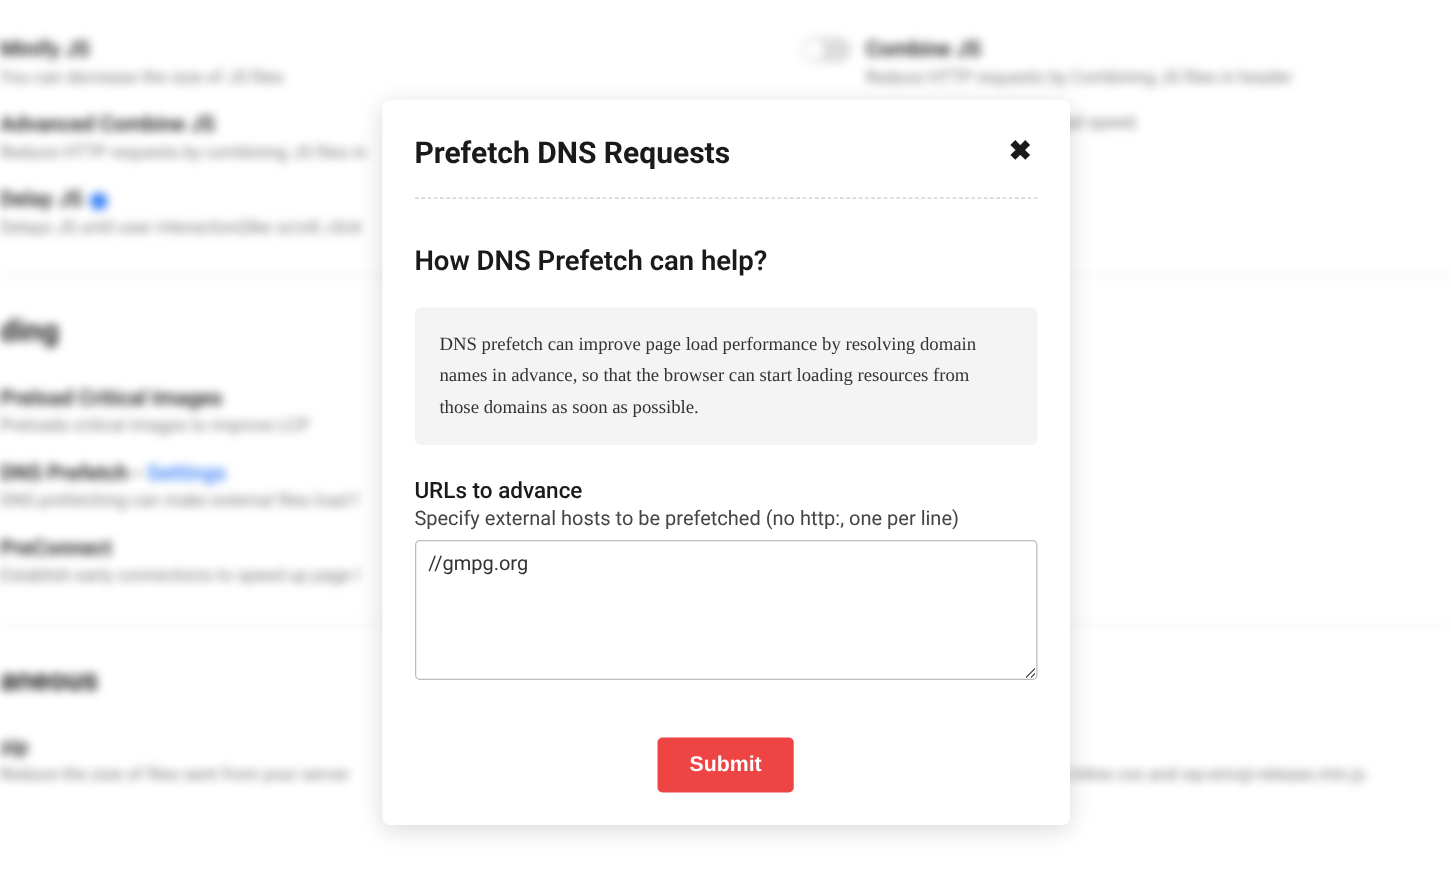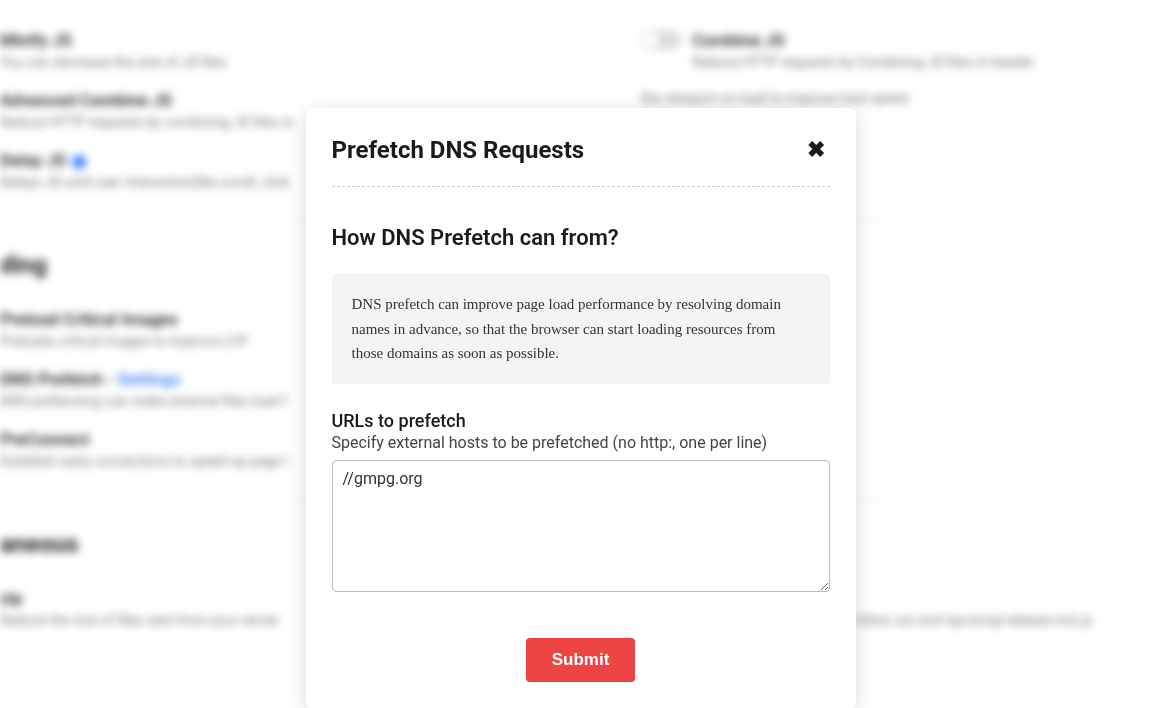--- a/index.html
+++ b/index.html
@@ -95,21 +95,21 @@
       border-top: 1px solid #e5e5e5;
       margin: 20px 0;
     }
     .modal-overlay {
       position: absolute;
       top: 0;
       left: 0;
       width: 100%;
       height: 100%;
       display: flex;
-      align-items: flex-end;
+      align-items: flex-start;
       justify-content: center;
       padding-top: 80px;
     }
     .modal {
       width: 550px;
       background: #fff;
       border-radius: 6px;
       box-shadow: 0 4px 20px rgba(0,0,0,0.15);
       padding: 28px 26px 26px 26px;
       position: relative;
@@ -159,21 +159,21 @@
       color: #1a1a1a;
       margin-bottom: 2px;
     }
     .field-hint {
       font-size: 16px;
       color: #444;
       margin-bottom: 8px;
     }
     .textarea {
       width: 100%;
-      height: 132px;
+      height: 112px;
       border: 1px solid #bbb;
       border-radius: 4px;
       padding: 8px 10px;
       font-size: 16px;
       font-family: inherit;
       color: #333;
       resize: both;
       outline: none;
     }
     .modal-footer {
@@ -281,23 +281,23 @@
   </div>
 </div>
 
 <div class="modal-overlay">
   <div class="modal">
     <div class="modal-header">
       <div class="modal-title">Prefetch DNS Requests</div>
       <div class="close-btn">✖</div>
     </div>
     <div class="modal-body">
-      <div class="help-heading">How DNS Prefetch can from?</div>
+      <div class="help-heading">How DNS Prefetch can help?</div>
       <div class="help-box">DNS prefetch can improve page load performance by resolving domain names in advance, so that the browser can start loading resources from those domains as soon as possible.</div>
-      <div class="field-label">URLs to prefetch</div>
+      <div class="field-label">URLs to advance</div>
       <div class="field-hint">Specify external hosts to be prefetched (no http:, one per line)</div>
       <textarea class="textarea" style="">//gmpg.org</textarea>
     </div>
     <div class="modal-footer">
       <button class="submit-btn">Submit</button>
     </div>
   </div>
 </div>
 
 </body></html>

